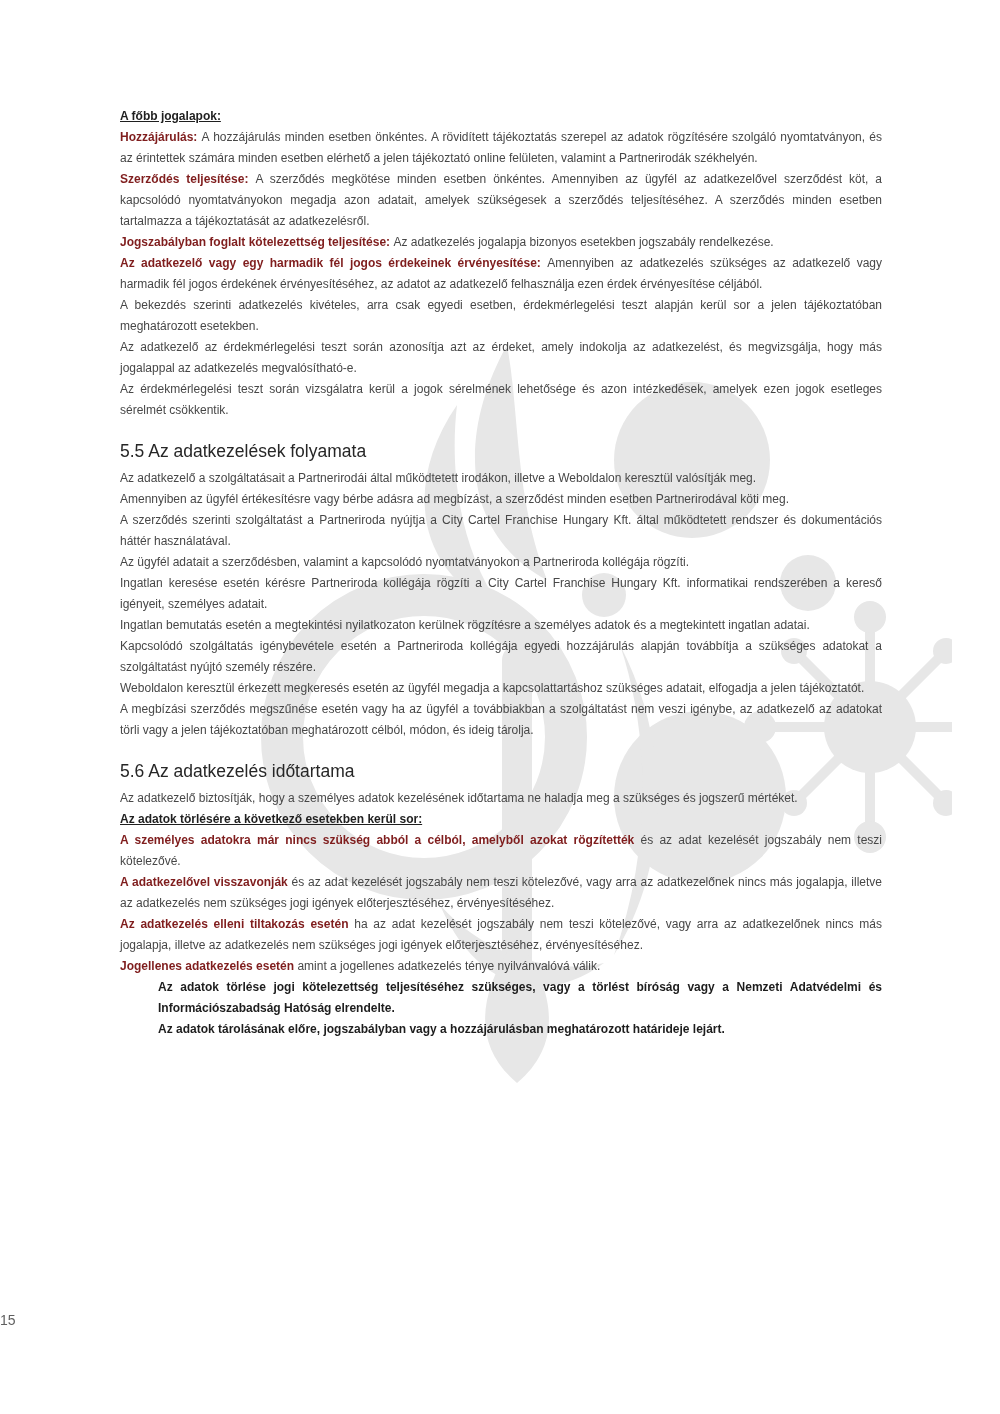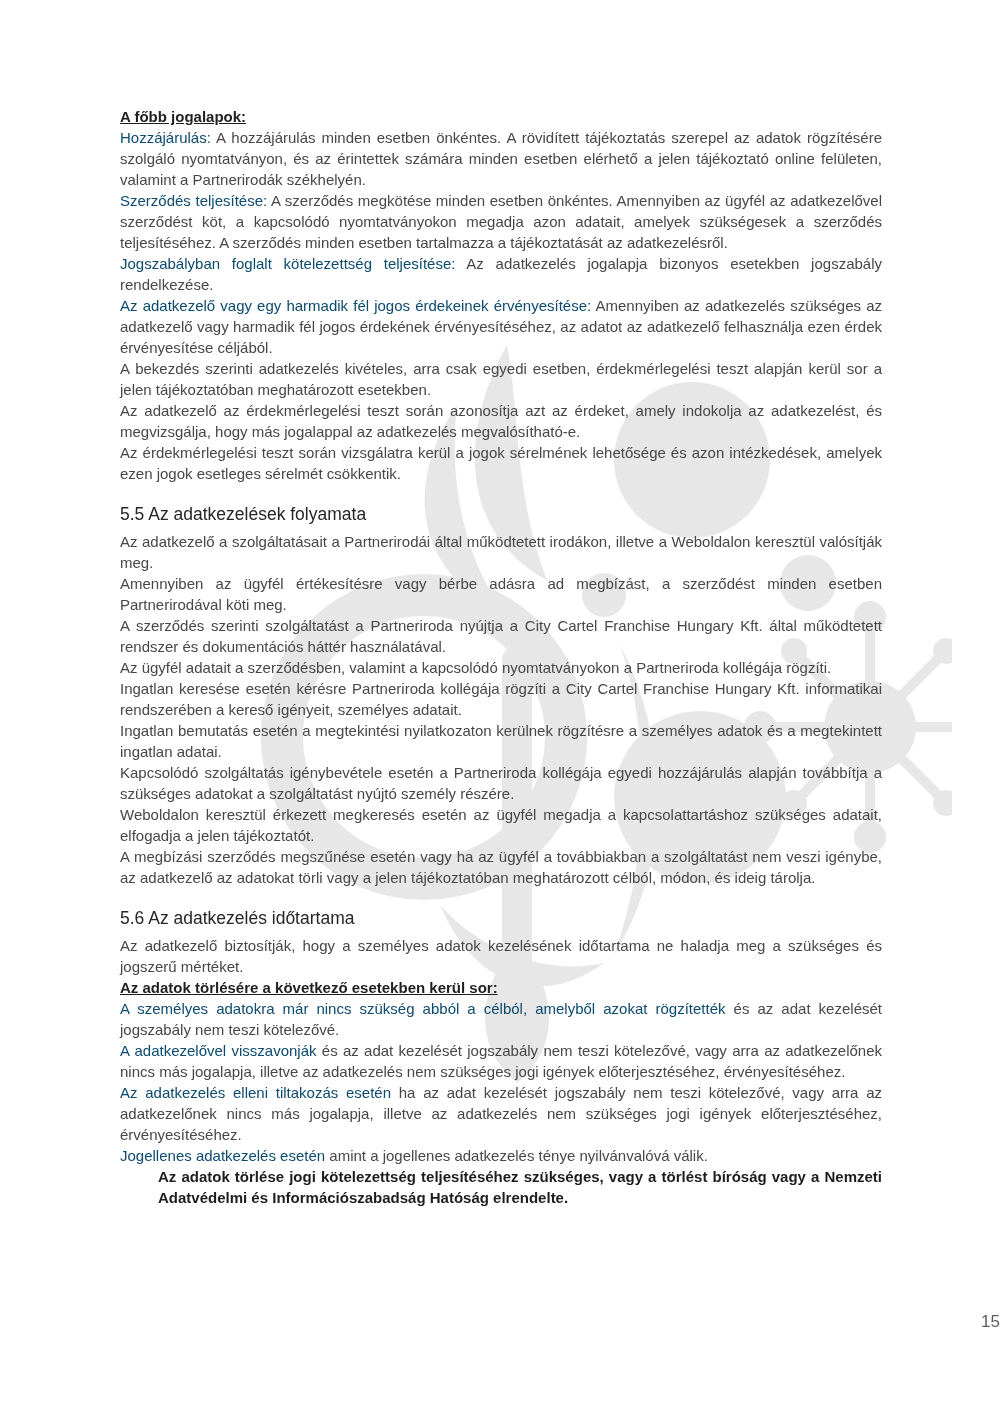--- a/index.html
+++ b/index.html
@@ -20,47 +20,47 @@
   }
   .doc {
     position: absolute;
     left: 120px;
     top: 106px;
     width: 762px;
     z-index: 1;
   }
   .para {
     margin: 0;
-    font-size: 15px;
+    font-size: 12px;
     line-height: 21px;
     color: #474747;
     text-align: justify;
   }
-  .para strong { color: #0c4a6e; font-weight: 400; }
+  .para strong { color: #7f1d1d; font-weight: 700; }
   .bold-underline {
     font-weight: 700;
     text-decoration: underline;
     color: #1f1f1f;
     text-align: left;
   }
   .all-bold { font-weight: 700; color: #1d1d1d; margin-left: 38px; }
   .sec-heading {
     margin: 18px 0 5px 0;
     font-size: 17.5px;
     line-height: 24px;
     font-weight: 400;
     color: #262626;
   }
   .page-number {
     position: absolute;
     left: 0;
     right: 0;
     top: 1312px;
-    text-align: right;
-    font-size: 17px;
+    text-align: left;
+    font-size: 14px;
     color: #5f5f5f;
     z-index: 1;
   }
 </style>
 </head>
 <body>
 
 <div class="page">
 
   <svg class="watermark" width="700" height="770" viewBox="0 0 700 770" aria-hidden="true">
@@ -128,16 +128,17 @@
       <p class="para">Weboldalon keresztül érkezett megkeresés esetén az ügyfél megadja a kapcsolattartáshoz szükséges adatait, elfogadja a jelen tájékoztatót.</p>
       <p class="para">A megbízási szerződés megszűnése esetén vagy ha az ügyfél a továbbiakban a szolgáltatást nem veszi igénybe, az adatkezelő az adatokat törli vagy a jelen tájékoztatóban meghatározott célból, módon, és ideig tárolja.</p>
       <h2 class="sec-heading">5.6 Az adatkezelés időtartama</h2>
       <p class="para">Az adatkezelő biztosítják, hogy a személyes adatok kezelésének időtartama ne haladja meg a szükséges és jogszerű mértéket.</p>
       <p class="para bold-underline">Az adatok törlésére a következő esetekben kerül sor:</p>
       <p class="para"><strong>A személyes adatokra már nincs szükség abból a célból, amelyből azokat rögzítették </strong>és az adat kezelését jogszabály nem teszi kötelezővé.</p>
       <p class="para"><strong>A adatkezelővel visszavonják </strong>és az adat kezelését jogszabály nem teszi kötelezővé, vagy arra az adatkezelőnek nincs más jogalapja, illetve az adatkezelés nem szükséges jogi igények előterjesztéséhez, érvényesítéséhez.</p>
       <p class="para"><strong>Az adatkezelés elleni tiltakozás esetén </strong>ha az adat kezelését jogszabály nem teszi kötelezővé, vagy arra az adatkezelőnek nincs más jogalapja, illetve az adatkezelés nem szükséges jogi igények előterjesztéséhez, érvényesítéséhez.</p>
       <p class="para"><strong>Jogellenes adatkezelés esetén </strong>amint a jogellenes adatkezelés ténye nyilvánvalóvá válik.</p>
       <p class="para all-bold">Az adatok törlése jogi kötelezettség teljesítéséhez szükséges, vagy a törlést bíróság vagy a Nemzeti Adatvédelmi és Információszabadság Hatóság elrendelte.</p>
+      <p class="para all-bold">Az adatok tárolásának előre, jogszabályban vagy a hozzájárulásban meghatározott határideje lejárt.</p>
     </main>
 
   <div class="page-number">15</div>
 </div>
 
 </body></html>

